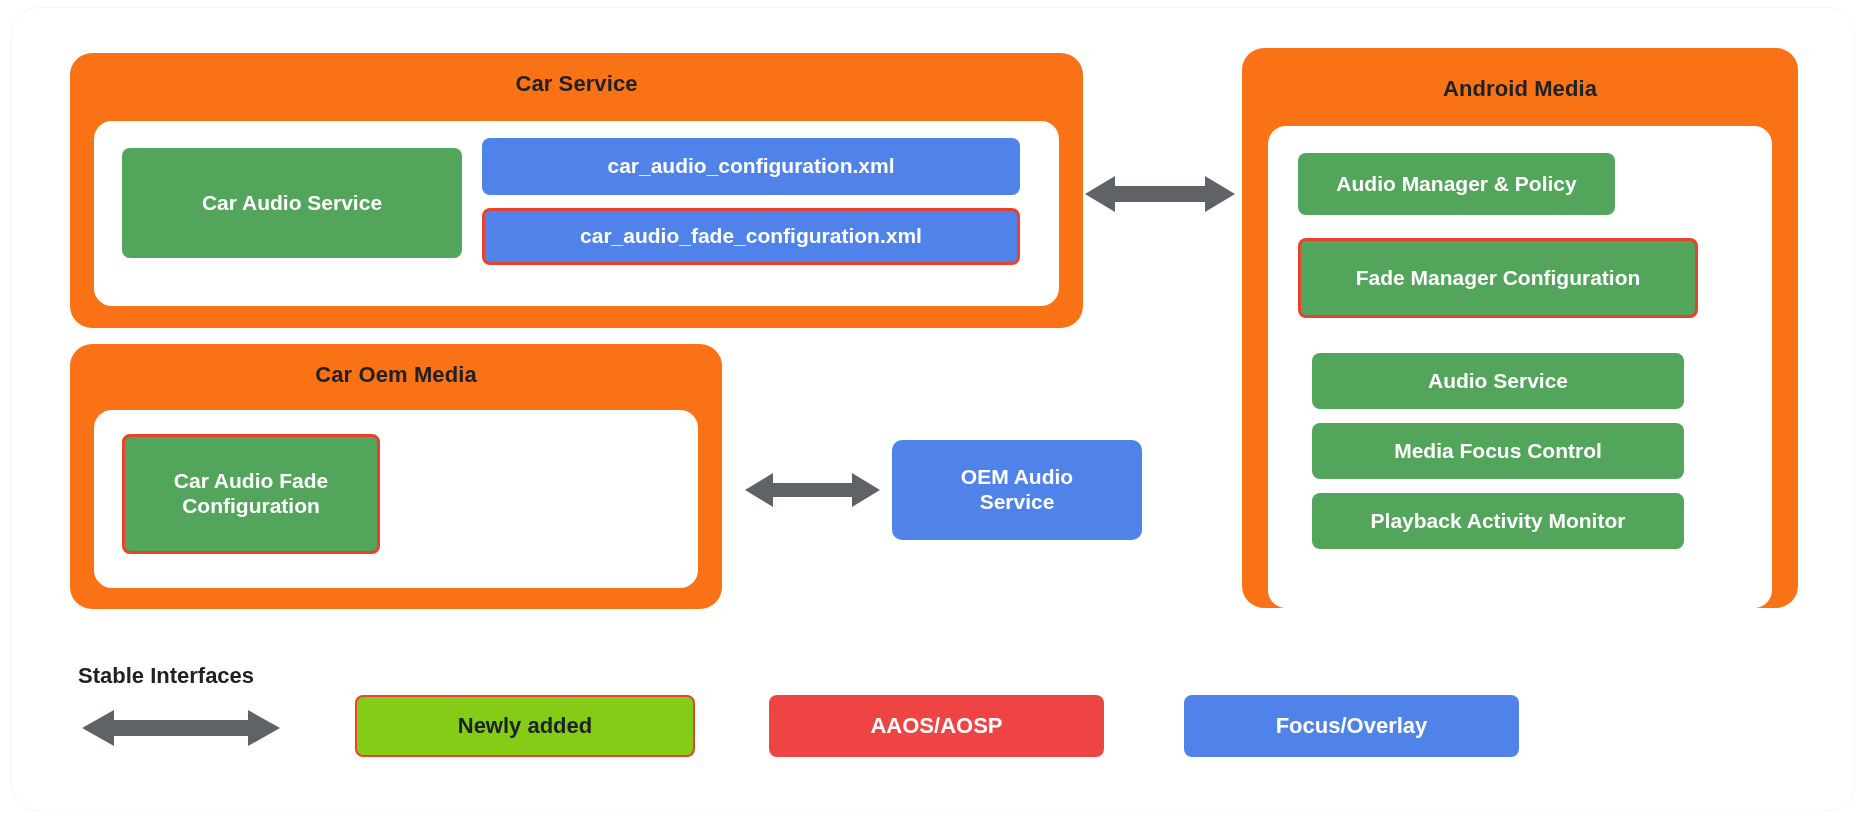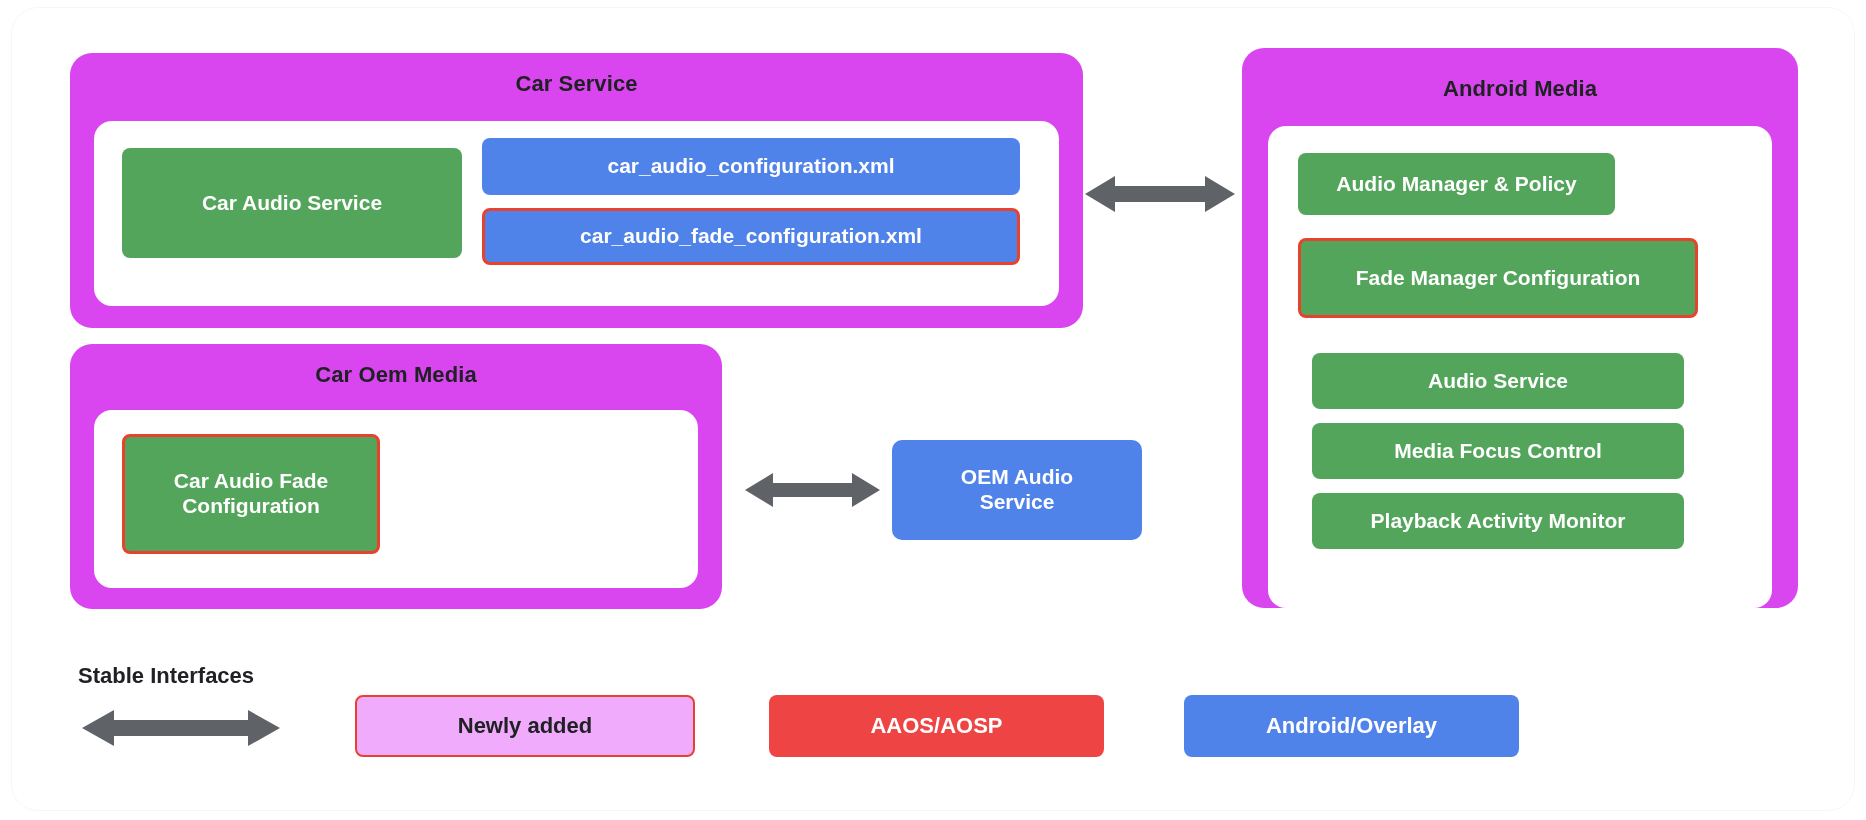--- a/index.html
+++ b/index.html
@@ -23,21 +23,21 @@
     width: 1842px;
     height: 802px;
     background: #ffffff;
     border-radius: 26px;
     box-shadow: 0 0 0 1px rgba(0,0,0,0.035);
   }
 
   
   .panel {
     position: absolute;
-    background: #d946ef;
+    background: #f97316;
     border-radius: 22px;
   }
   .panel-title {
     position: absolute;
     left: 0;
     right: 0;
     text-align: center;
     font-size: 22px;
     font-weight: 700;
     color: #202124;
@@ -86,21 +86,21 @@
     position: absolute;
     display: flex;
     align-items: center;
     justify-content: center;
     border-radius: 8px;
     font-size: 22px;
     font-weight: 700;
     box-sizing: border-box;
   }
   .legend-box.outline-only {
-    background: #f0abfc;
+    background: #84cc16;
     border: 2px solid #e8422e;
     color: #202124;
   }
   .legend-box.green { background: #ef4444; color: #ffffff; }
   .legend-box.blue  { background: #5083ea; color: #ffffff; }
 </style>
 </head>
 <body>
 
 <div class="page">
@@ -187,16 +187,16 @@
 
   <div class="legend-box outline-only" style="left:343px; top:687px; width:340px; height:62px;">
     <span>Newly added</span>
   </div>
 
   <div class="legend-box green" style="left:757px; top:687px; width:335px; height:62px;">
     <span>AAOS/AOSP</span>
   </div>
 
   <div class="legend-box blue" style="left:1172px; top:687px; width:335px; height:62px;">
-    <span>Android/Overlay</span>
+    <span>Focus/Overlay</span>
   </div>
 
 </div>
 
 </body></html>

